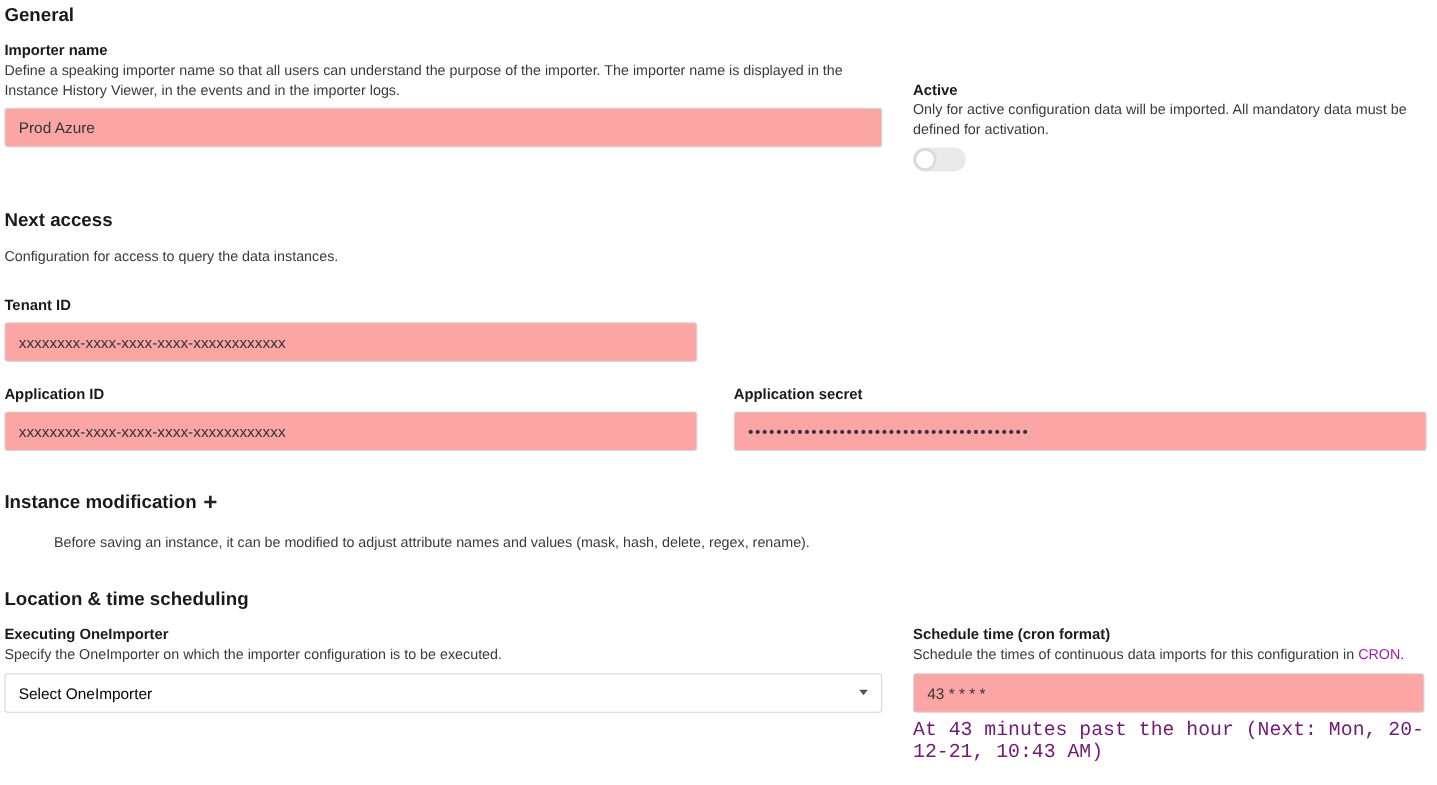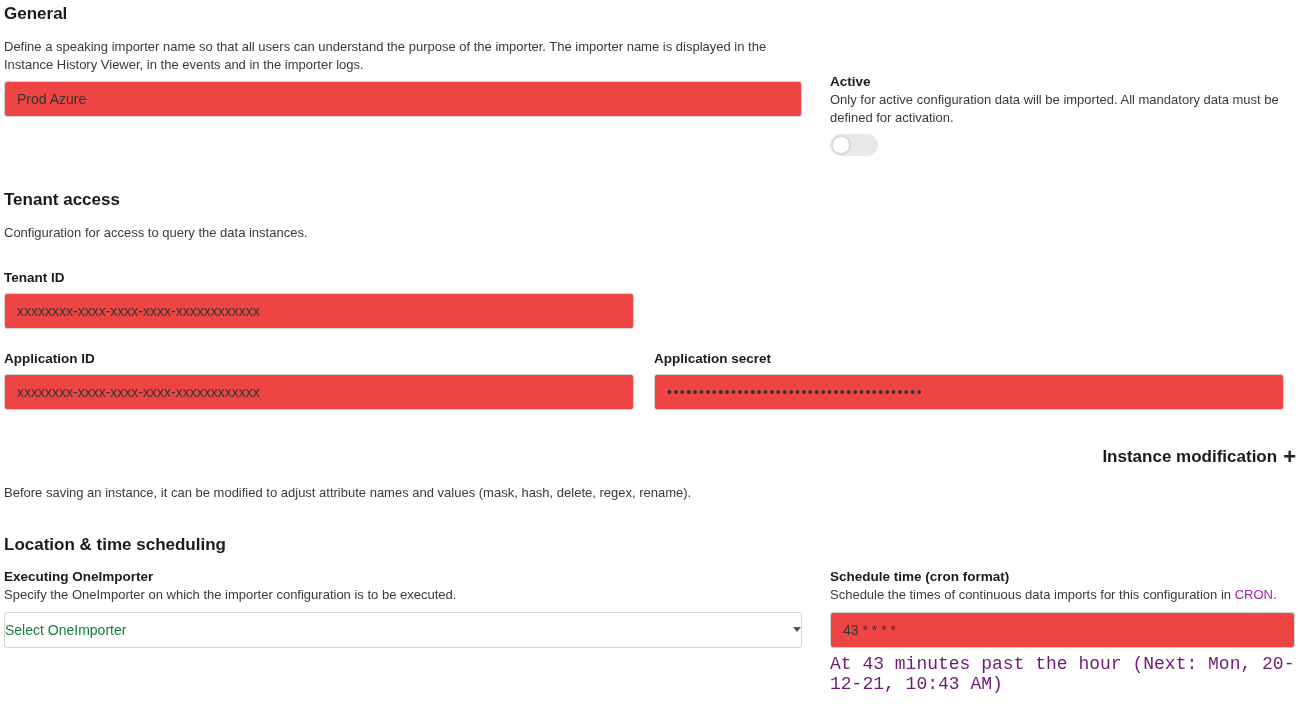--- a/index.html
+++ b/index.html
@@ -43,21 +43,21 @@
     margin-bottom: 8px;
   }
   .text-input {
     width: 100%;
     border: 1px solid #d6d6d6;
     border-radius: 3px;
     padding: 9px 12px;
     font-size: 14px;
     color: #353535;
     outline: none;
-    background: #ef4444;
+    background: #fca5a5;
   }
   .text-input::placeholder { color: #b8b8b8; }
   .half-input { max-width: 630px; }
   .toggle {
     width: 48px;
     height: 22px;
     background: #e9e9e9;
     border-radius: 11px;
     position: relative;
     cursor: pointer;
@@ -71,35 +71,35 @@
     position: absolute;
     top: 2px;
     left: 2px;
     box-shadow: 0 0 2px rgba(0,0,0,0.25);
     border:1px solid #ddd;
   }
   .section-gap { margin-top: 34px; }
   .header-row {
     display: flex;
     align-items: center;
-    justify-content: flex-end;
+    justify-content: flex-start;
   }
   .plus-icon {
     font-size: 22px;
     font-weight: 700;
     cursor: pointer;
     padding: 0 6px;
   }
   .select-box {
     width: 100%;
     border: 1px solid #d6d6d6;
     border-radius: 3px;
-    padding: 9px 0;
-    font-size: 14px;
-    color: #15803d;
+    padding: 9px 12px;
+    font-size: 14px;
+    color: #000000;
     background: #fff;
     display: flex;
     align-items: center;
     justify-content: space-between;
     cursor: pointer;
   }
   .caret-down {
     width: 0; height: 0;
     border-left: 4px solid transparent;
     border-right: 4px solid transparent;
@@ -118,47 +118,48 @@
     color: #701a75;
     margin-top: 6px;
     font-family: Liberation Mono, monospace;
   }
   .pw-dots {
     letter-spacing: 1.5px;
     font-size: 14px;
   }
   .app-row {
     display:flex;
-    gap: 20px;
+    gap: 33px;
     align-items:flex-start;
   }
   .app-left { flex:0 0 630px; max-width:630px;}
   .app-right { flex:1; max-width:630px;}
 </style>
 </head>
 <body>
 
 <div class="section-title">General</div>
 
 <div class="row">
   <div class="col-left">
+    <div class="field-label">Importer name</div>
     <div class="field-desc">Define a speaking importer name so that all users can understand the purpose of the importer. The importer name is displayed in the Instance History Viewer, in the events and in the importer logs.</div>
     <input type="text" class="text-input" value="Prod Azure" style="">
   </div>
   <div class="col-right">
     <div class="field-label">Active</div>
     <div class="field-desc">Only for active configuration data will be imported. All mandatory data must be defined for activation.</div>
     <div class="toggle">
       <div class="knob"></div>
     </div>
   </div>
 </div>
 
 <div class="section-gap"></div>
-<div class="section-title">Tenant access</div>
+<div class="section-title">Next access</div>
 <div class="field-desc" style="margin-bottom:28px;">Configuration for access to query the data instances.</div>
 
 <div style="margin-bottom:22px;">
   <div class="field-label">Tenant ID</div>
   <div style="height:6px;"></div>
   <input type="text" class="text-input half-input" value="xxxxxxxx-xxxx-xxxx-xxxx-xxxxxxxxxxxx" style="">
 </div>
 
 <div class="app-row" style="margin-bottom:10px;">
   <div class="app-left">
@@ -171,21 +172,21 @@
     <div style="height:6px;"></div>
     <input type="text" class="text-input pw-dots" value="••••••••••••••••••••••••••••••••••••••••" style="">
   </div>
 </div>
 
 <div class="section-gap"></div>
 <div class="header-row">
   <div class="section-title" style="margin-bottom:0;">Instance modification</div>
   <div class="plus-icon">+</div>
 </div>
-<div class="field-desc" style="margin-top:14px;">Before saving an instance, it can be modified to adjust attribute names and values (mask, hash, delete, regex, rename).</div>
+<div class="field-desc" style="margin-top:14px;margin-left:45px;">Before saving an instance, it can be modified to adjust attribute names and values (mask, hash, delete, regex, rename).</div>
 
 <div style="height:26px;"></div>
 <div class="section-title">Location &amp; time scheduling</div>
 
 <div class="row" style="margin-bottom:12px;">
   <div class="col-left">
     <div class="field-label">Executing OneImporter</div>
     <div class="field-desc">Specify the OneImporter on which the importer configuration is to be executed.</div>
     <div class="select-box">
       <span>Select OneImporter</span>

